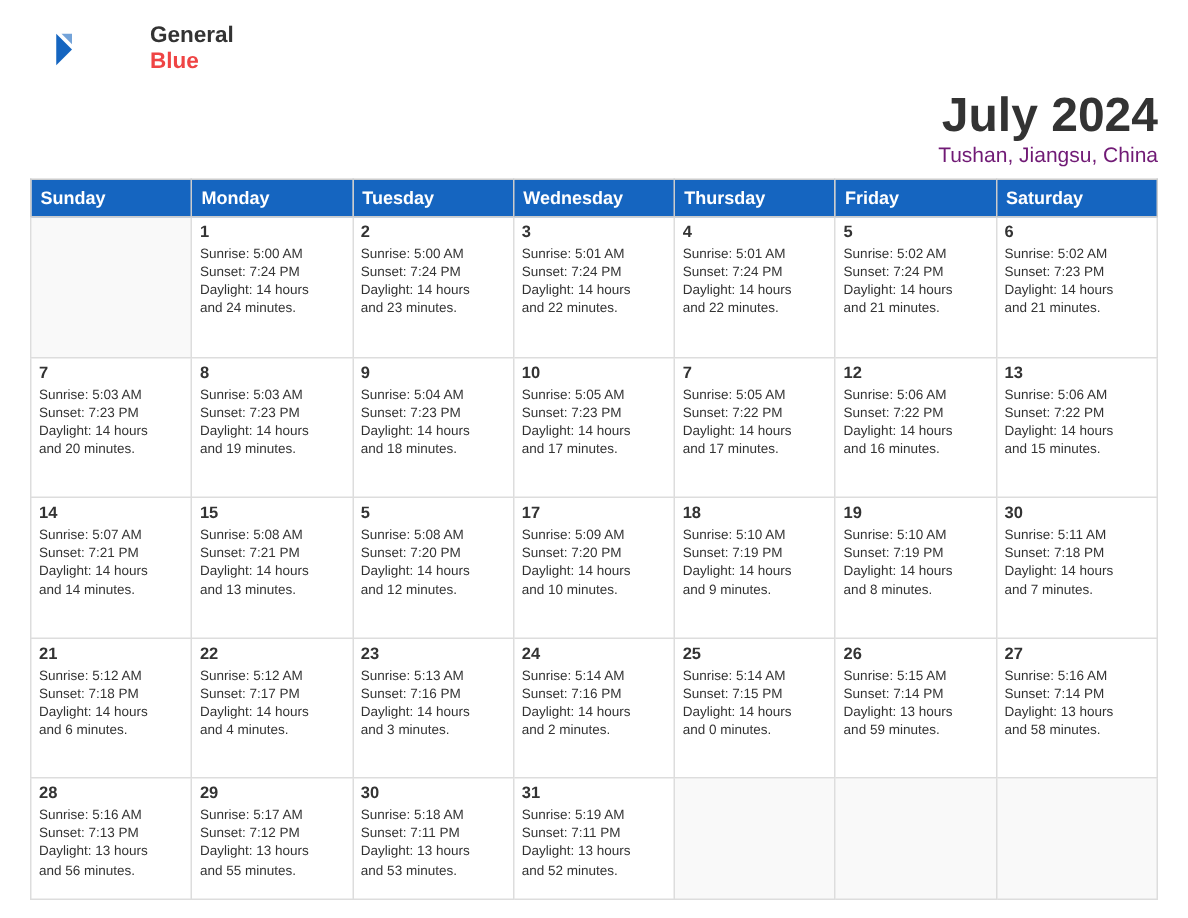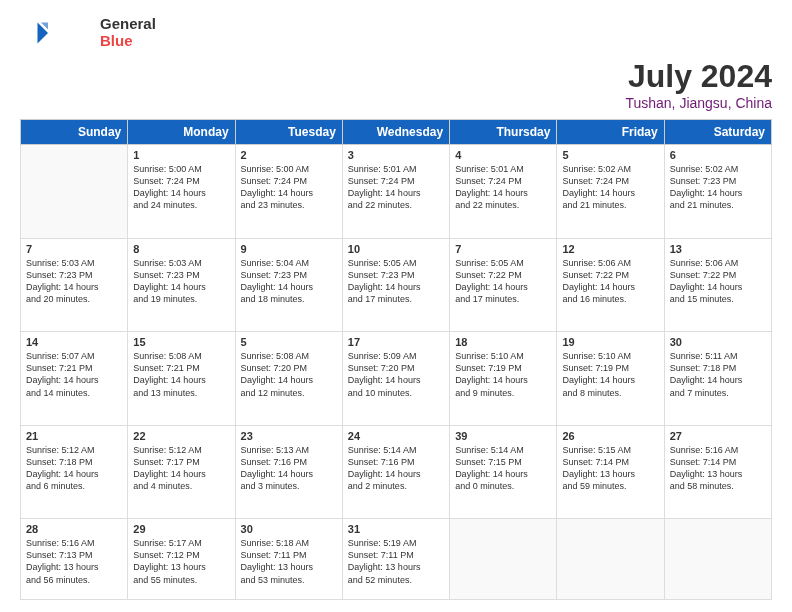--- a/index.html
+++ b/index.html
@@ -55,21 +55,21 @@
     }
     .calendar {
       flex: 1;
       border-collapse: collapse;
       width: 100%;
       table-layout: fixed;
     }
     .calendar thead tr th {
       background-color: #1565c0;
       color: #fff;
-      text-align: right;
+      text-align: left;
       font-size: 12px;
       font-weight: bold;
       padding: 5px 6px;
       border: 1px solid #ccc;
     }
     .calendar tbody tr td {
       vertical-align: top;
       font-size: 9.5px;
       color: #333;
       padding: 4px 5px;
@@ -228,21 +228,21 @@
           </td>
           <td>
             <span class="day-num">23</span>
             <div class="cell-text">Sunrise: 5:13 AM<br>Sunset: 7:16 PM<br>Daylight: 14 hours<br>and 3 minutes.</div>
           </td>
           <td>
             <span class="day-num">24</span>
             <div class="cell-text">Sunrise: 5:14 AM<br>Sunset: 7:16 PM<br>Daylight: 14 hours<br>and 2 minutes.</div>
           </td>
           <td>
-            <span class="day-num">39</span>
+            <span class="day-num">25</span>
             <div class="cell-text">Sunrise: 5:14 AM<br>Sunset: 7:15 PM<br>Daylight: 14 hours<br>and 0 minutes.</div>
           </td>
           <td>
             <span class="day-num">26</span>
             <div class="cell-text">Sunrise: 5:15 AM<br>Sunset: 7:14 PM<br>Daylight: 13 hours<br>and 59 minutes.</div>
           </td>
           <td>
             <span class="day-num">27</span>
             <div class="cell-text">Sunrise: 5:16 AM<br>Sunset: 7:14 PM<br>Daylight: 13 hours<br>and 58 minutes.</div>
           </td>

